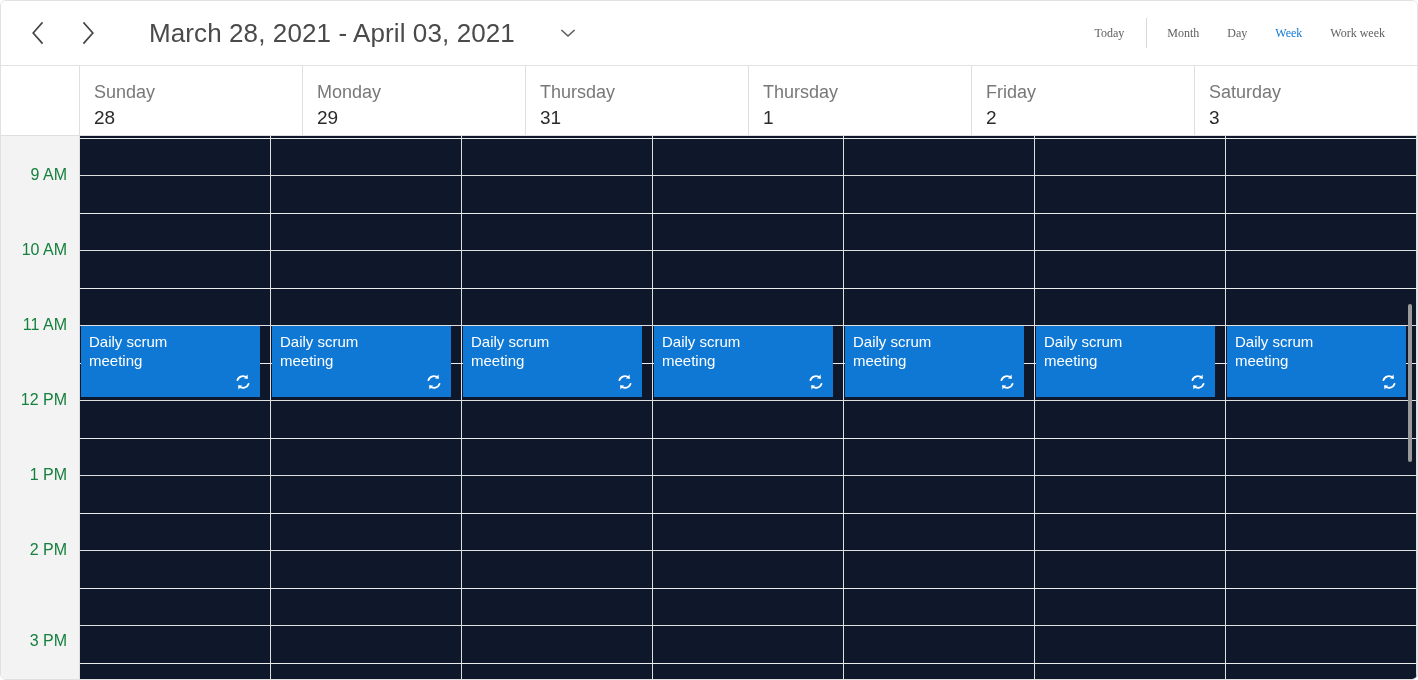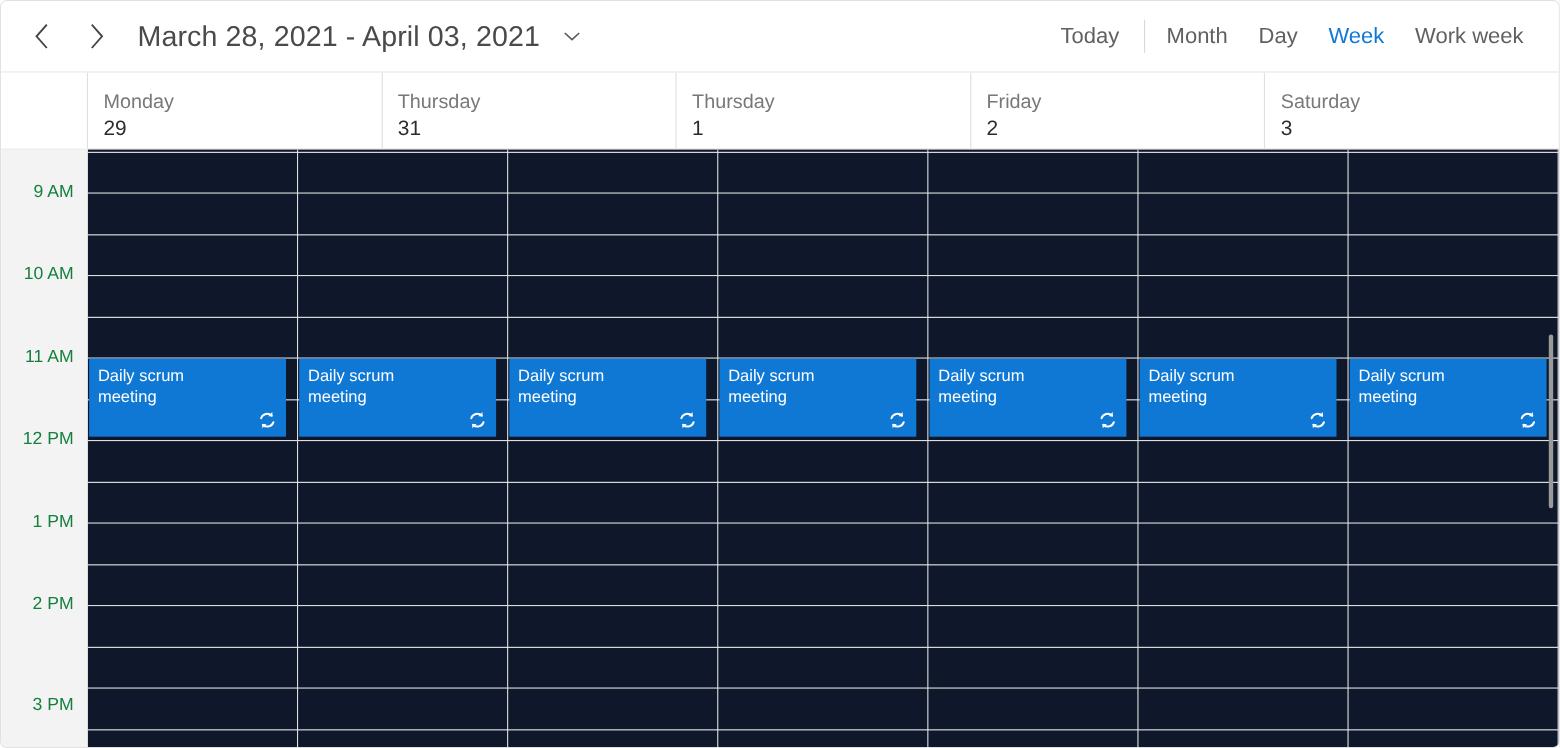--- a/index.html
+++ b/index.html
@@ -26,20 +26,21 @@
   
   .toolbar {
     position: relative;
     height: 65px;
     box-sizing: border-box;
     display: flex;
     align-items: center;
     background: #ffffff;
     border-bottom: 1px solid #e3e3e3;
     padding: 0 18px 0 22px;
+    gap: 24px;
   }
 
   .nav-group {
     display: flex;
     align-items: center;
     gap: 20px;
   }
 
   .nav-btn {
     width: 30px;
@@ -75,27 +76,27 @@
 
   .spacer { flex: 1 1 auto; }
 
   .view-group {
     display: flex;
     align-items: center;
     white-space: nowrap;
   }
 
   .view-btn {
-    font-size: 20px;
+    font-size: 12px;
     color: #606060;
     padding: 6px 14px;
     cursor: pointer;
     background: transparent;
     border: none;
-    font-family: Liberation Sans, sans-serif;
+    font-family: Liberation Serif, serif;
     white-space: nowrap;
     text-align: right;
   }
   .view-btn.today { padding-right: 20px; }
   .view-btn.active { color: #0f78d4; }
   .view-divider {
     width: 1px;
     height: 30px;
     background: #d8d8d8;
     margin: 0 6px 0 2px;
@@ -275,20 +276,24 @@
       <button class="view-btn active">Week</button>
       <button class="view-btn">Work week</button>
     </div>
   </div>
 
   <div class="calendar">
 
     <div class="day-header">
       <div class="gutter-corner"></div>
 
+      <div class="day-col-head">
+        <div class="day-name">Sunday</div>
+        <div class="day-num">28</div>
+      </div>
       <div class="day-col-head">
         <div class="day-name">Monday</div>
         <div class="day-num">29</div>
       </div>
       <div class="day-col-head">
         <div class="day-name">Thursday</div>
         <div class="day-num">31</div>
       </div>
       <div class="day-col-head">
         <div class="day-name">Thursday</div>

